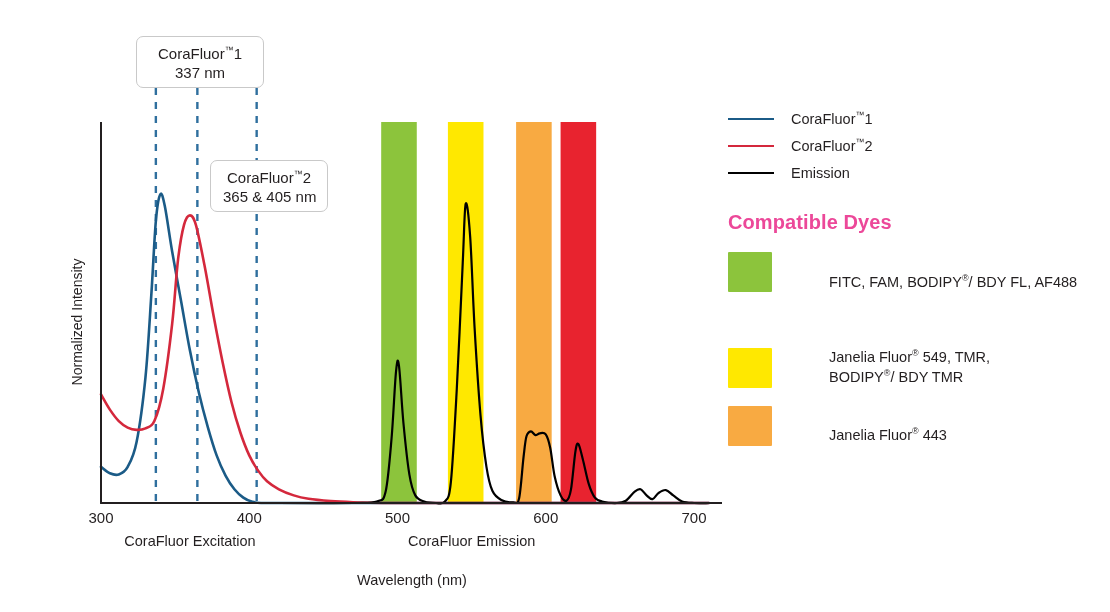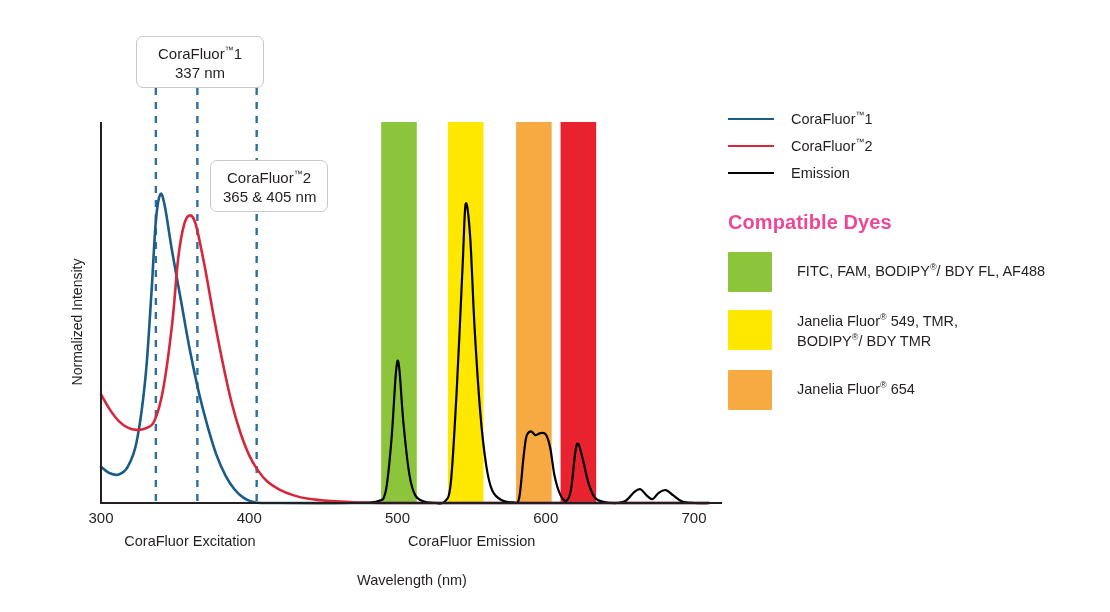--- a/index.html
+++ b/index.html
@@ -64,29 +64,29 @@
     width:46px;height:0;border-top-width:2.4px;border-top-style:solid;
     margin-right:17px;flex:none;
   }
   .legend-label{font-size:14.5px;color:#231f20;white-space:nowrap;}
 
   .dyes-title{
     margin-top:25px;margin-bottom:4px;
     font-size:20px;font-weight:700;color:#ec4899;letter-spacing:.1px;
   }
   .dye-row{
-    display:flex;align-items:flex-start;margin-top:18px;
+    display:flex;align-items:flex-end;margin-top:18px;gap:32px;
   }
   .dye-swatch{
     width:44px;height:40px;flex:none;margin-right:25px;border-radius:1px;
   }
   .dye-label{
     font-size:14.5px;color:#231f20;line-height:1.35;padding-top:9px;
   }
-  .dye-label.two-line{padding-top:1px;}
+  .dye-label.two-line{padding-top:1px;margin-top:36px;}
 </style>
 </head>
 <body>
 
 <div id="root">
 
   <div class="plot-wrap">
     <svg class="plot-svg" id="chart-svg" width="740" height="612">
         <rect x="381.1925" y="122" width="35.579999999999984" height="381" fill="#8CC43C"></rect>
         <rect x="447.905" y="122" width="35.579999999999984" height="381" fill="#FFE800"></rect>
@@ -146,18 +146,18 @@
       <span class="dye-label"><span>FITC, FAM, BODIPY</span><sup class="reg">®</sup><span>/ BDY FL, AF488</span></span>
     </div>
 
     <div class="dye-row">
       <span class="dye-swatch" style="background: rgb(255, 232, 0);"></span>
       <span class="dye-label two-line"><span>Janelia Fluor</span><sup class="reg">®</sup><span> 549, TMR,</span><br><span>BODIPY</span><sup class="reg">®</sup><span>/ BDY TMR</span></span>
     </div>
 
     <div class="dye-row">
       <span class="dye-swatch" style="background: rgb(248, 170, 66);"></span>
-      <span class="dye-label"><span>Janelia Fluor</span><sup class="reg">®</sup><span> 654</span></span>
+      <span class="dye-label"><span>Janelia Fluor</span><sup class="reg">®</sup><span> 443</span></span>
     </div>
 
 
   </div>
 </div>
 
 </body></html>

